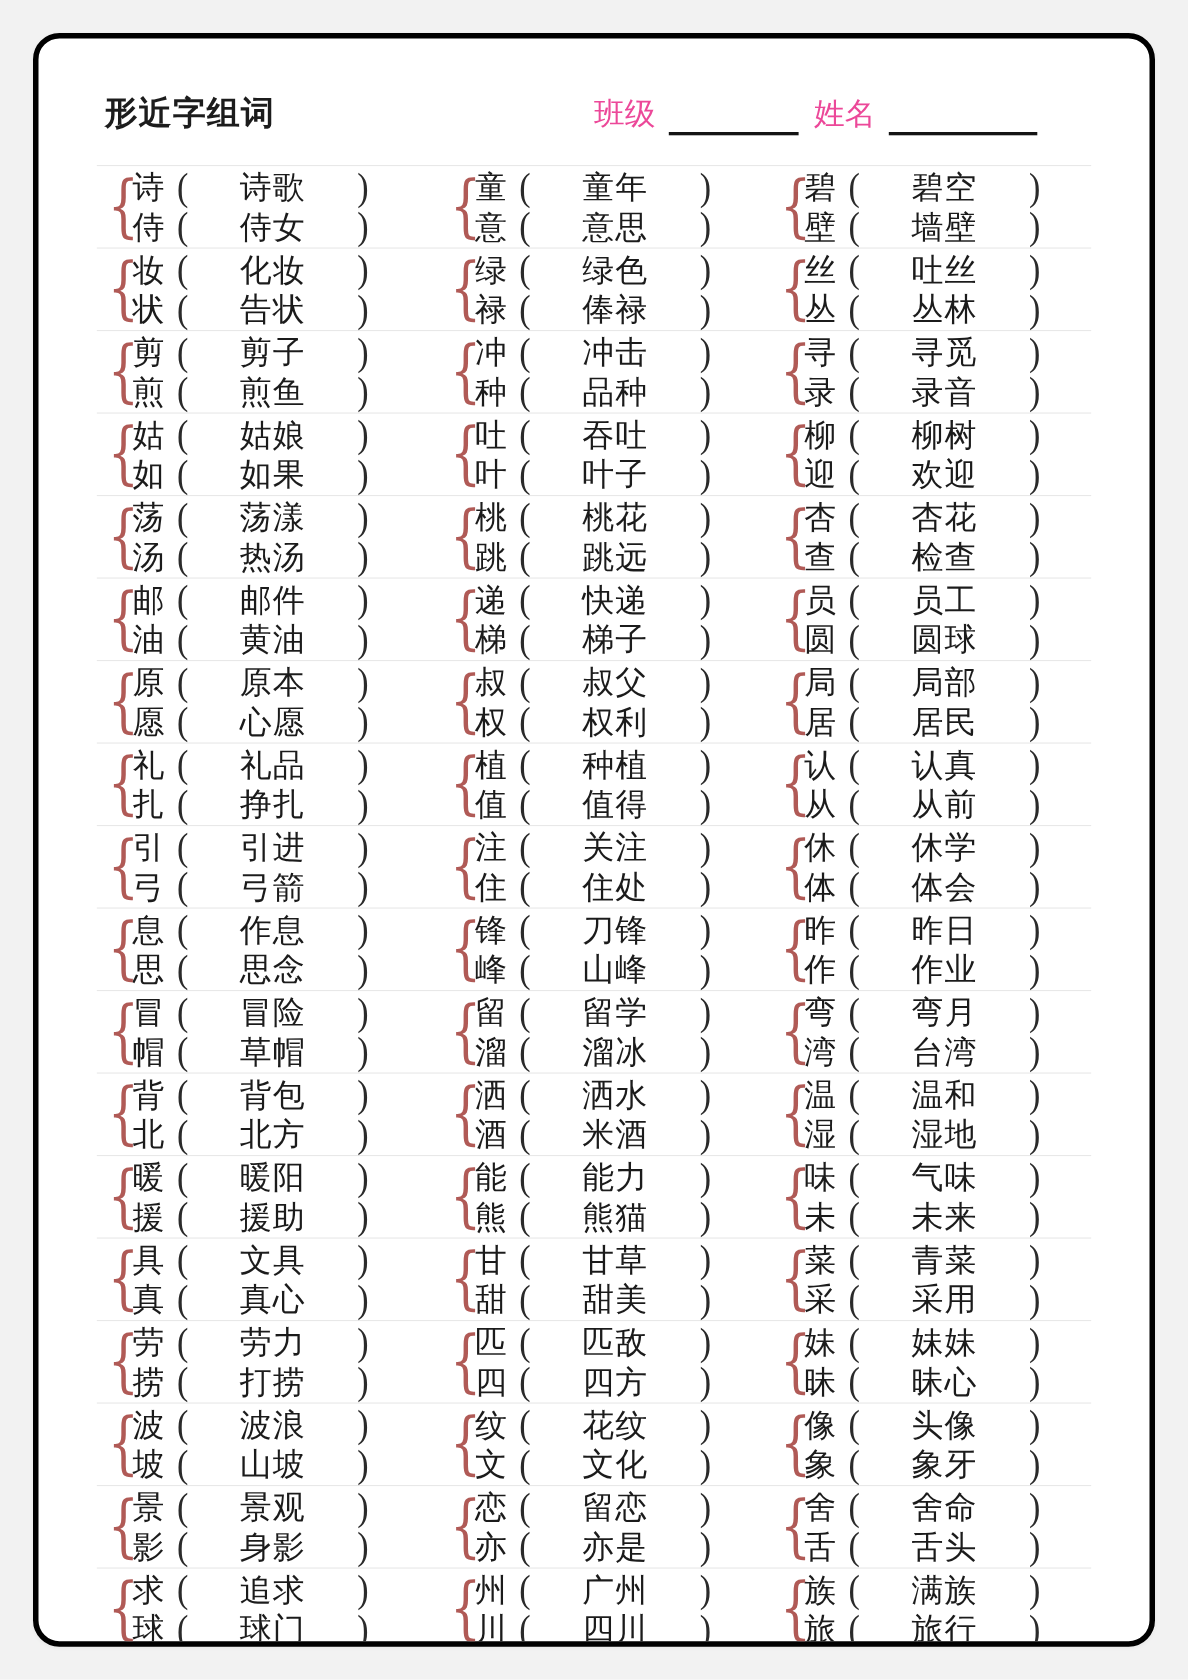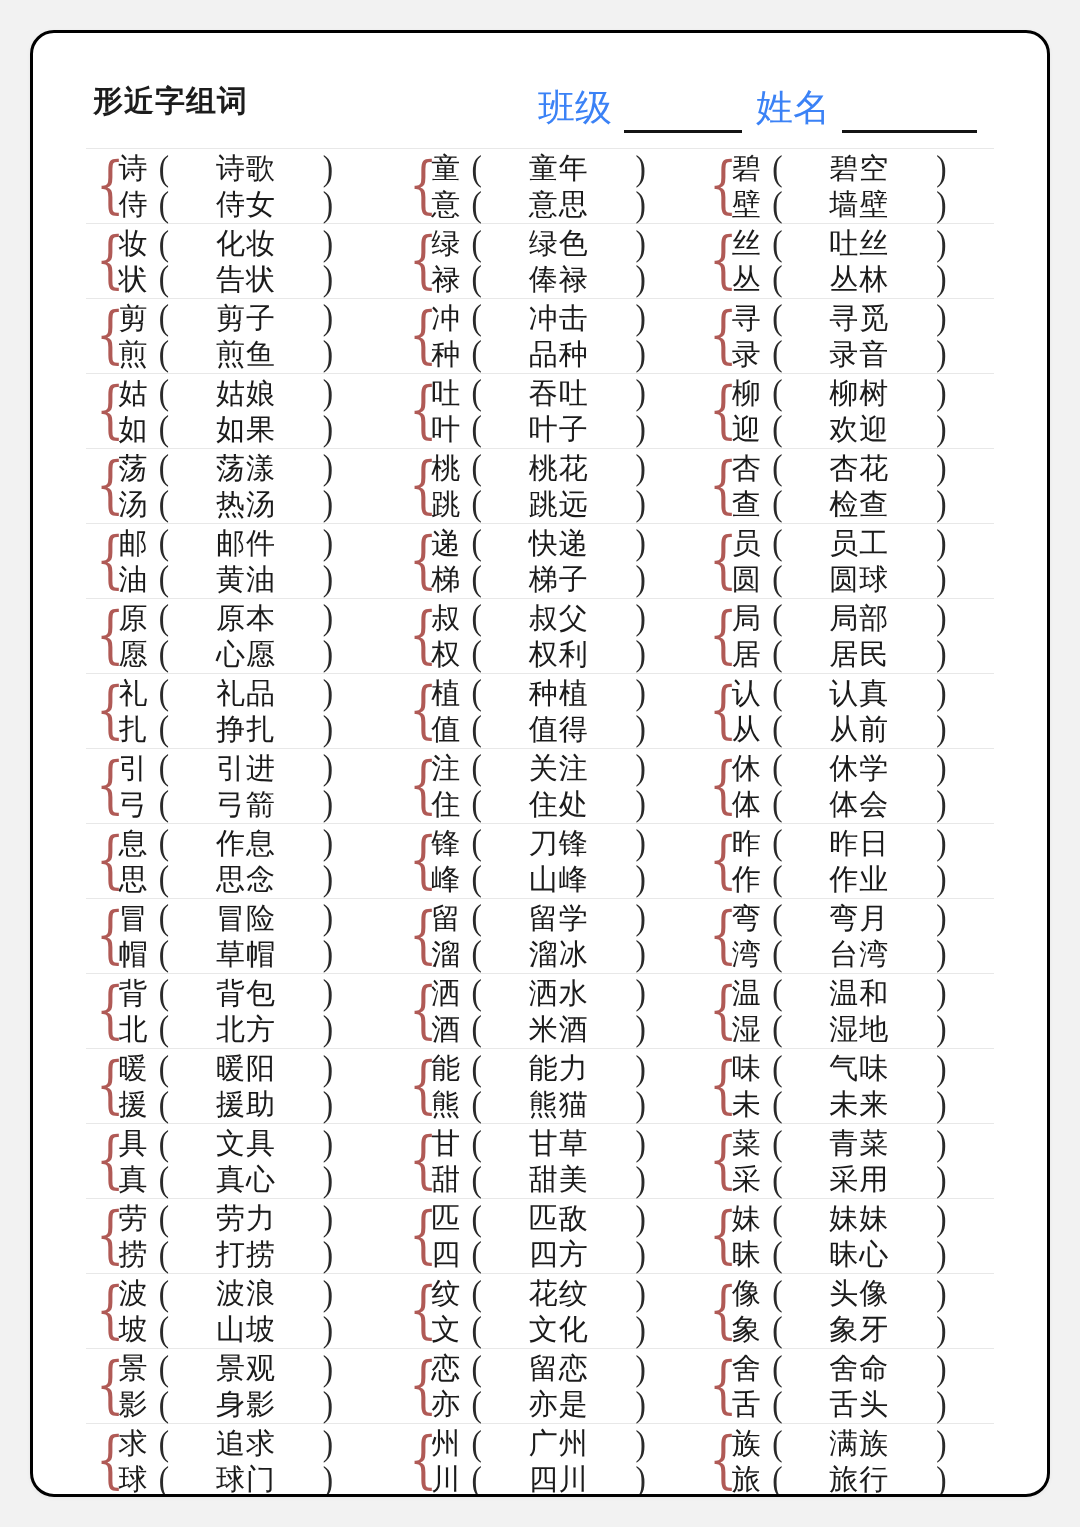--- a/index.html
+++ b/index.html
@@ -8,35 +8,35 @@
     width: 1080px; height: 1527px;
     background: #f2f2f2;
     font-family: "Liberation Sans", sans-serif;
     overflow: hidden;
   }
   .card {
     position: relative;
     width: 1020px; height: 1467px;
     margin: 30px auto 0 auto;
     background: #ffffff;
-    border: 3px solid #000000;
+    border: 5px solid #000000;
     border-radius: 24px;
     box-shadow: 0 1px 4px rgba(0,0,0,0.05);
     overflow: hidden;
   }
   
   .header { position: relative; height: 115px; }
   .title {
     position: absolute; left: 60px; top: 48px;
     font-size: 30px; font-weight: 600; color: #1c1c1c;
     letter-spacing: 1px;
   }
   .fields {
     position: absolute; left: 505px; top: 50px;
-    font-size: 37px; color: #3b82f6;
+    font-size: 28px; color: #ec4899;
     display: flex; align-items: flex-end;
   }
   .field-label { font-weight: 500; }
   .blank {
     display: inline-block;
     height: 30px;
     border-bottom: 3px solid #141414;
     margin: 0 14px 0 12px;
   }
   .blank.class-blank { width: 118px; }

